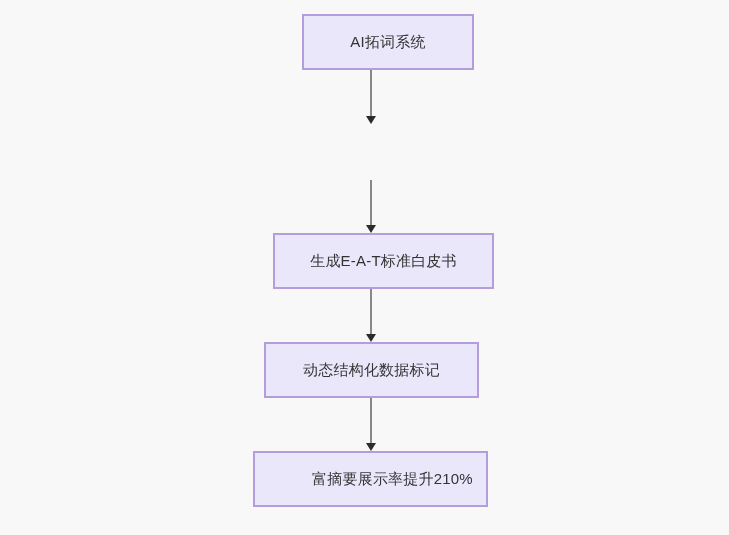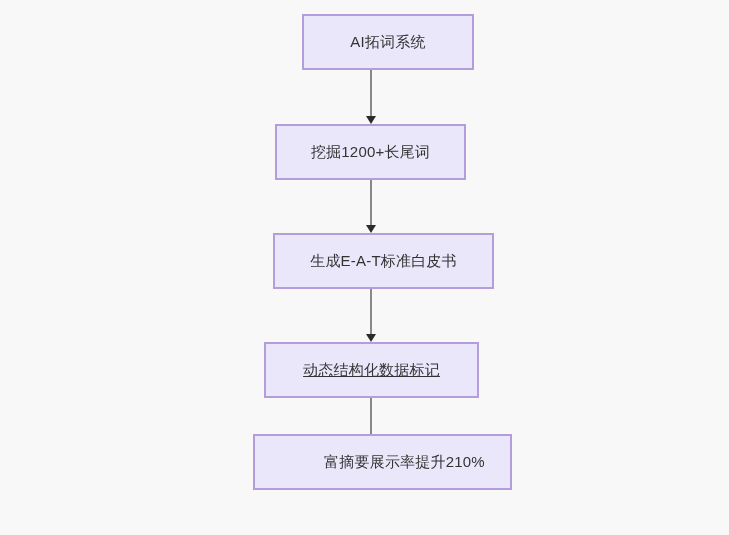--- a/index.html
+++ b/index.html
@@ -59,38 +59,35 @@
 
 <div id="flow-canvas">
 
   <div class="node" style="left:302px; top:14px; width:172px; height:56px;">
     <span class="node-label">AI拓词系统</span>
   </div>
 
   <div class="edge" style="left:370px; top:70px; height:46px;"></div>
   <div class="arrowhead" style="left:366px; top:116px;"></div>
 
-  <div class="node" style="left:275px; top:124px; width:191px; height:56px;">
-    <span class="node-label">挖掘1200+长尾词</span>
-  </div>
 
   <div class="edge" style="left:370px; top:180px; height:45px;"></div>
   <div class="arrowhead" style="left:366px; top:225px;"></div>
 
   <div class="node" style="left:261px; top:233px; width:221px; height:56px;margin-left:12px;">
     <span class="node-label">生成E-A-T标准白皮书</span>
   </div>
 
   <div class="edge" style="left:370px; top:289px; height:45px;"></div>
   <div class="arrowhead" style="left:366px; top:334px;"></div>
 
-  <div class="node" style="left:264px; top:342px; width:215px; height:56px;text-decoration:underline;">
+  <div class="node" style="left:264px; top:342px; width:215px; height:56px;">
     <span class="node-label">动态结构化数据标记</span>
   </div>
 
   <div class="edge" style="left:370px; top:398px; height:45px;"></div>
   <div class="arrowhead" style="left:366px; top:443px;"></div>
 
-  <div class="node" style="left:253px; top:434px; width:259px; height:56px;padding-left:44px;">
+  <div class="node" style="left:253px; top:451px; width:235px; height:56px;padding-left:44px;">
     <span class="node-label">富摘要展示率提升210%</span>
   </div>
 
 </div>
 
 </body></html>

